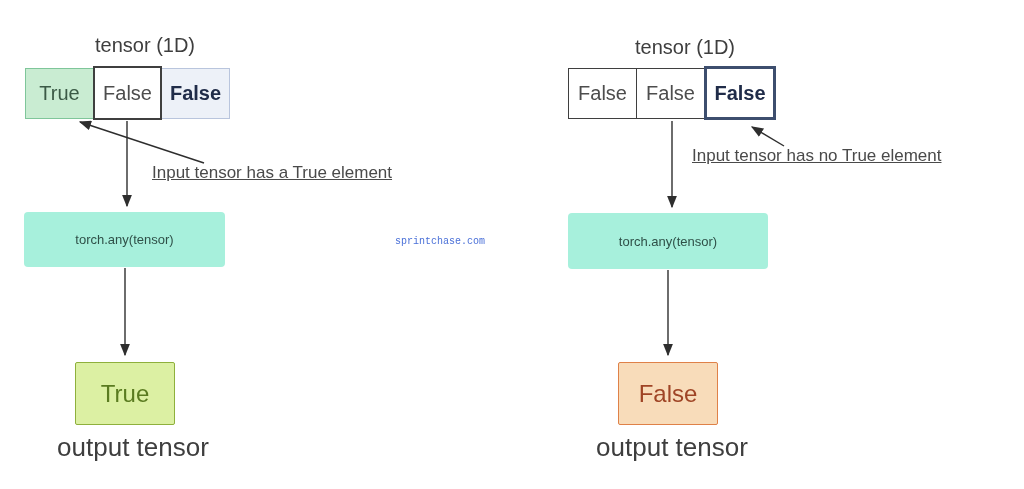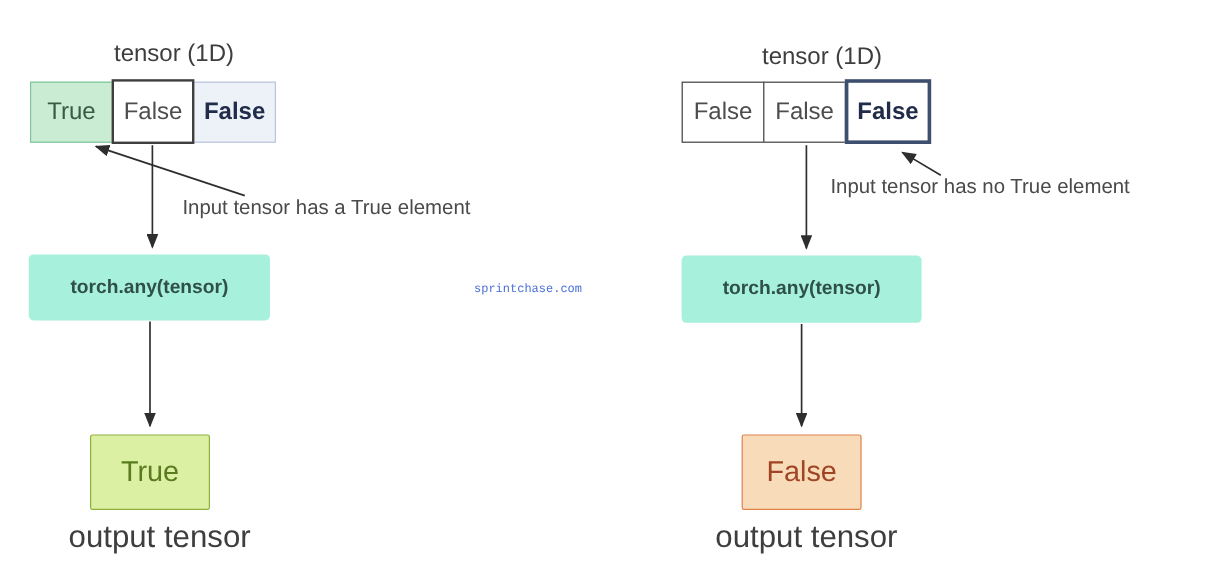--- a/index.html
+++ b/index.html
@@ -91,34 +91,34 @@
     border: 3px solid var(--cell_navy_border);
     color: var(--cell_navy_text);
     font-weight: 600;
     z-index: 2;
   }
   .annotation {
     position: absolute;
     font-size: 17px;
     color: var(--text_gray);
     white-space: nowrap;
+    text-decoration: underline;
   }
   .l-ann { left: 152px; top: 163px; }
   .r-ann { left: 692px; top: 146px; }
 
   .fnbox {
     position: absolute;
     display: flex;
     align-items: center;
     justify-content: center;
     background: var(--fn_bg);
     color: var(--fn_text);
-    font-size: 16px;
+    font-size: 13px;
     border-radius: 4px;
-    font-weight: bold;
   }
   .l-fn { left: 24px; top: 212px; width: 201px; height: 55px; }
   .r-fn { left: 568px; top: 213px; width: 200px; height: 56px; }
 
   .outbox {
     position: absolute;
     width: 100px;
     height: 63px;
     display: flex;
     align-items: center;

